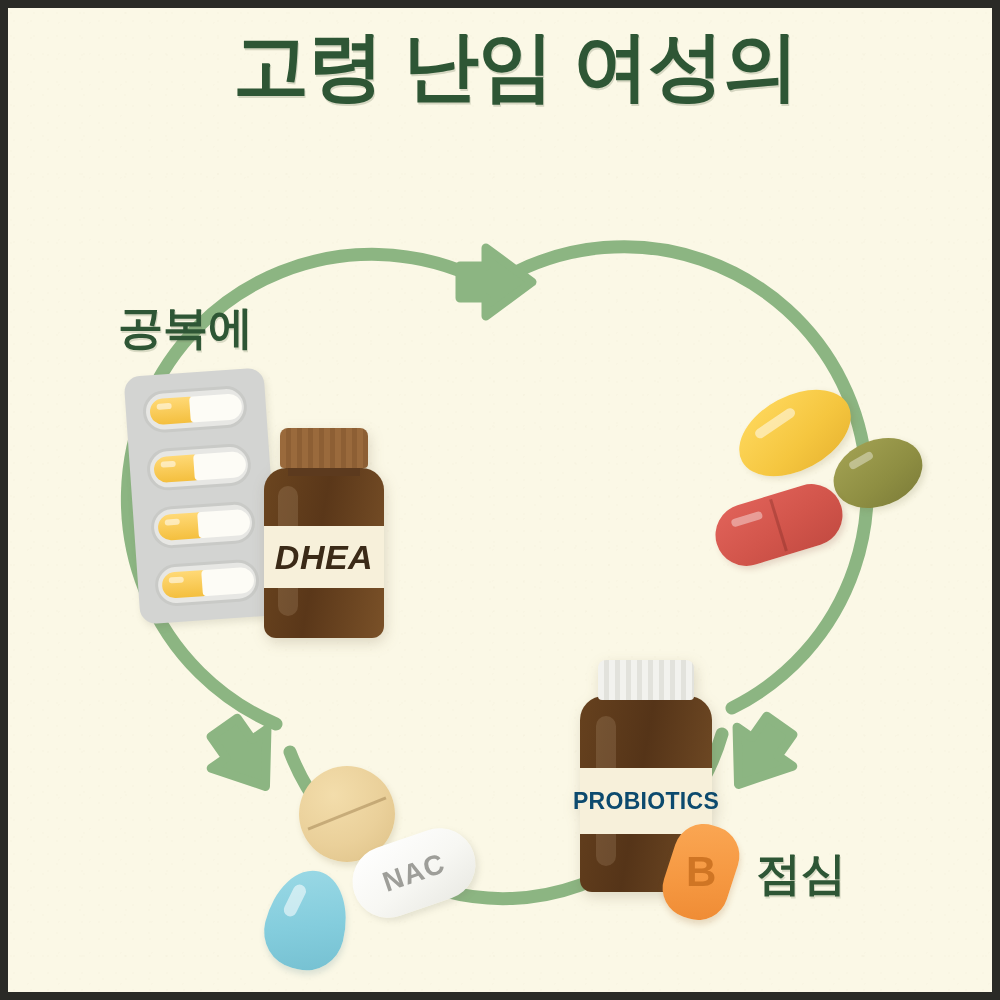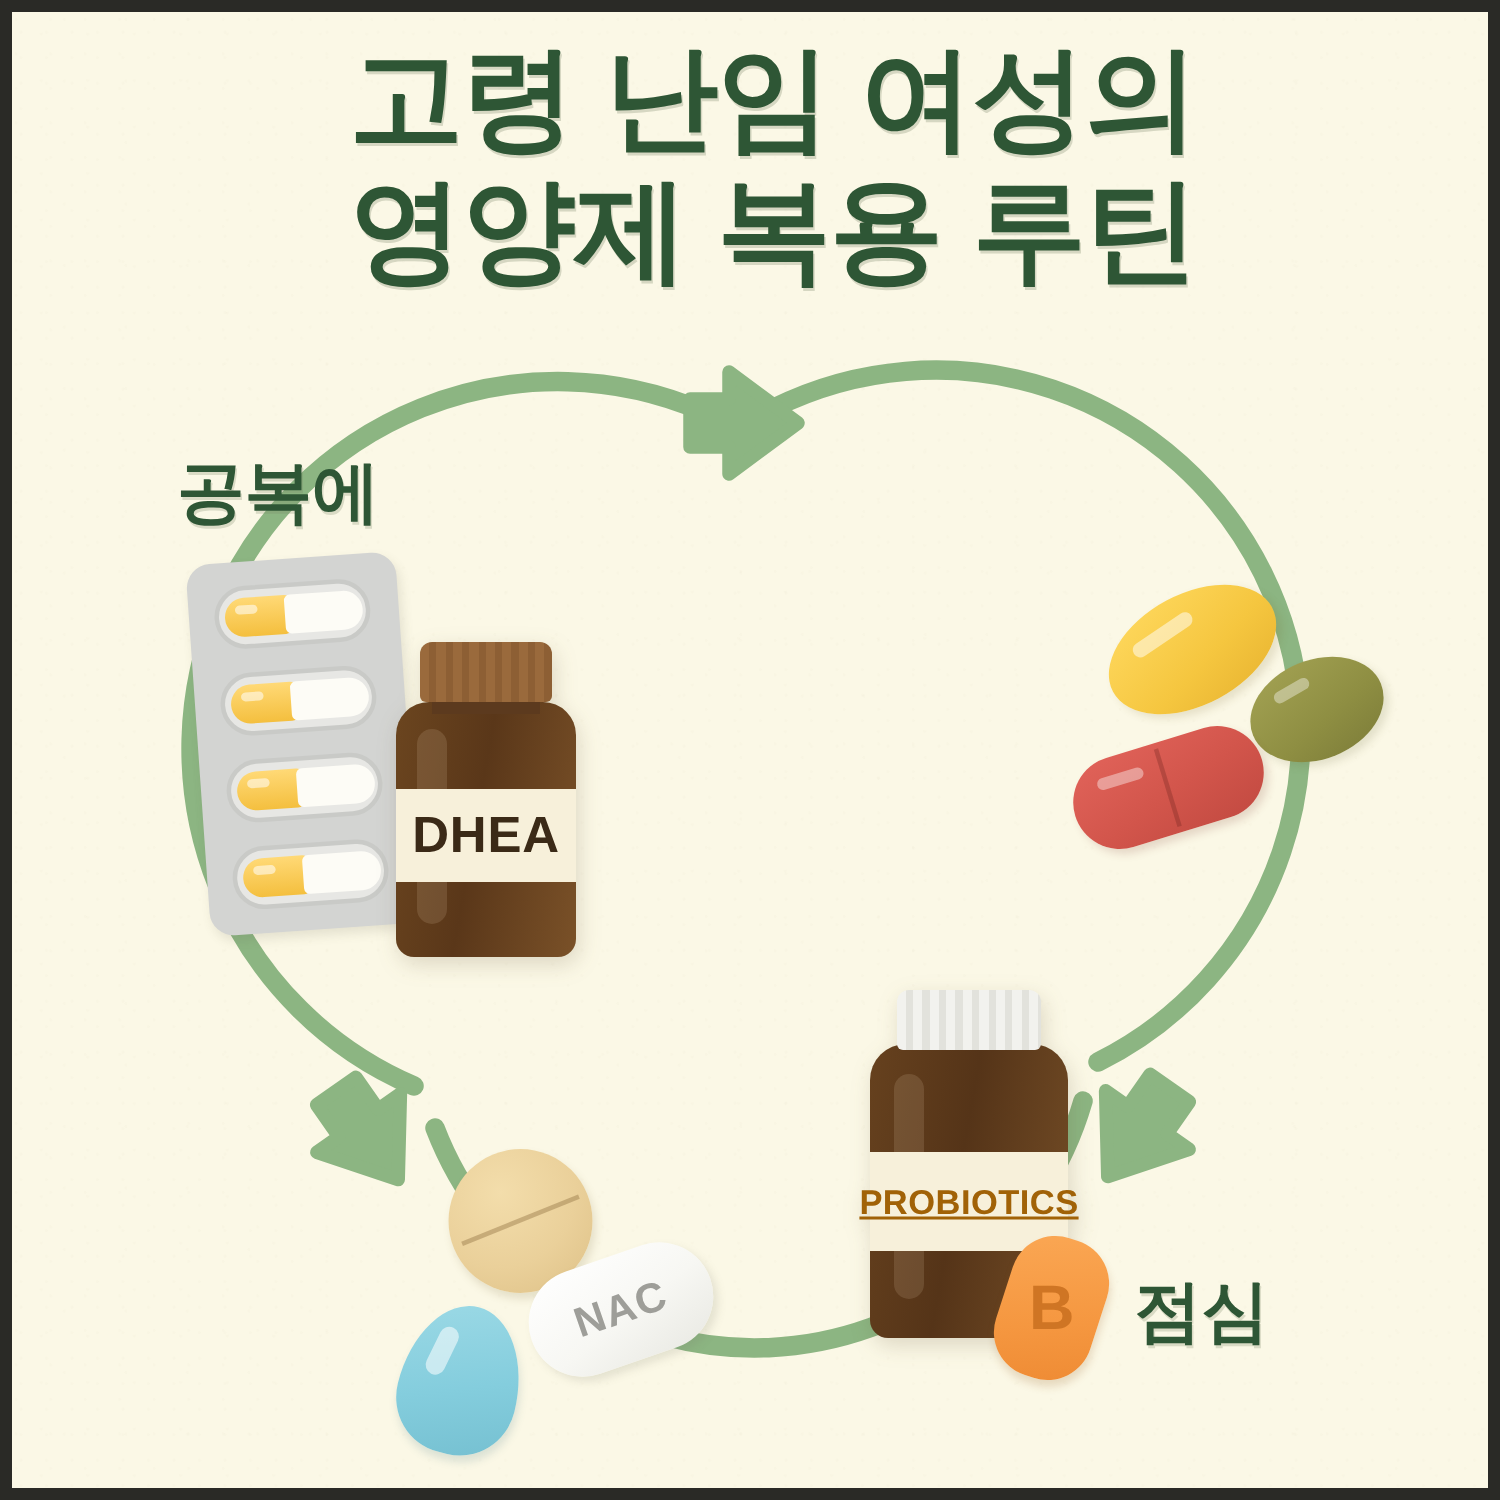--- a/index.html
+++ b/index.html
@@ -181,20 +181,21 @@
     background: #f7f0da;
     display: flex;
     align-items: center;
     justify-content: center;
   }
   .bottle-label-text {
     font-size: 34px;
     font-weight: bold;
     color: #3b2a17;
     letter-spacing: .5px;
+    font-style: italic;
   }
 
   
   #pill-yellow {
     left: 727px; top: 388px;
     width: 120px; height: 74px;
     border-radius: 50%;
     background: linear-gradient(160deg, #ffd95f 0%, #f5c63f 60%, #e8b431 100%);
     transform: rotate(-28deg);
     box-shadow: 2px 4px 6px rgba(120,100,40,.16);
@@ -281,23 +282,22 @@
     left: 2px; top: 108px;
     width: 132px; height: 66px;
     background: #f7f0da;
     display: flex;
     align-items: center;
     justify-content: center;
   }
   #probiotics-bottle .plabel-text {
     font-size: 23px;
     font-weight: bold;
-    color: #a16207;
+    color: #0c4a6e;
     letter-spacing: .3px;
-    text-decoration: underline;
   }
 
   
   #pill-b {
     left: 660px; top: 816px;
     width: 66px; height: 96px;
     border-radius: 30px;
     background: linear-gradient(160deg, #fba855 0%, #f59740 60%, #ee8a33 100%);
     transform: rotate(18deg);
     z-index: 24;
@@ -367,21 +367,20 @@
 </head>
 <body>
 
 <div id="poster">
   <div id="canvas">
 
     <div id="grain"></div>
 
     <div id="title-block">
       <div class="title-line">고령 난임 여성의</div>
-      <div class="title-line">영양제 복용 루틴</div>
     </div>
 
     <div id="stage">
 
       <svg id="cycle-svg" width="984" height="984" viewBox="0 0 984 984">
 
         <g fill="none" stroke="#8cb582" stroke-width="13" stroke-linecap="round">
 
           <path d="M 508,264 A 228,228 0 0 1 724,700"></path>
           <path d="M 714,726 A 228,228 0 0 1 282,744"></path>

